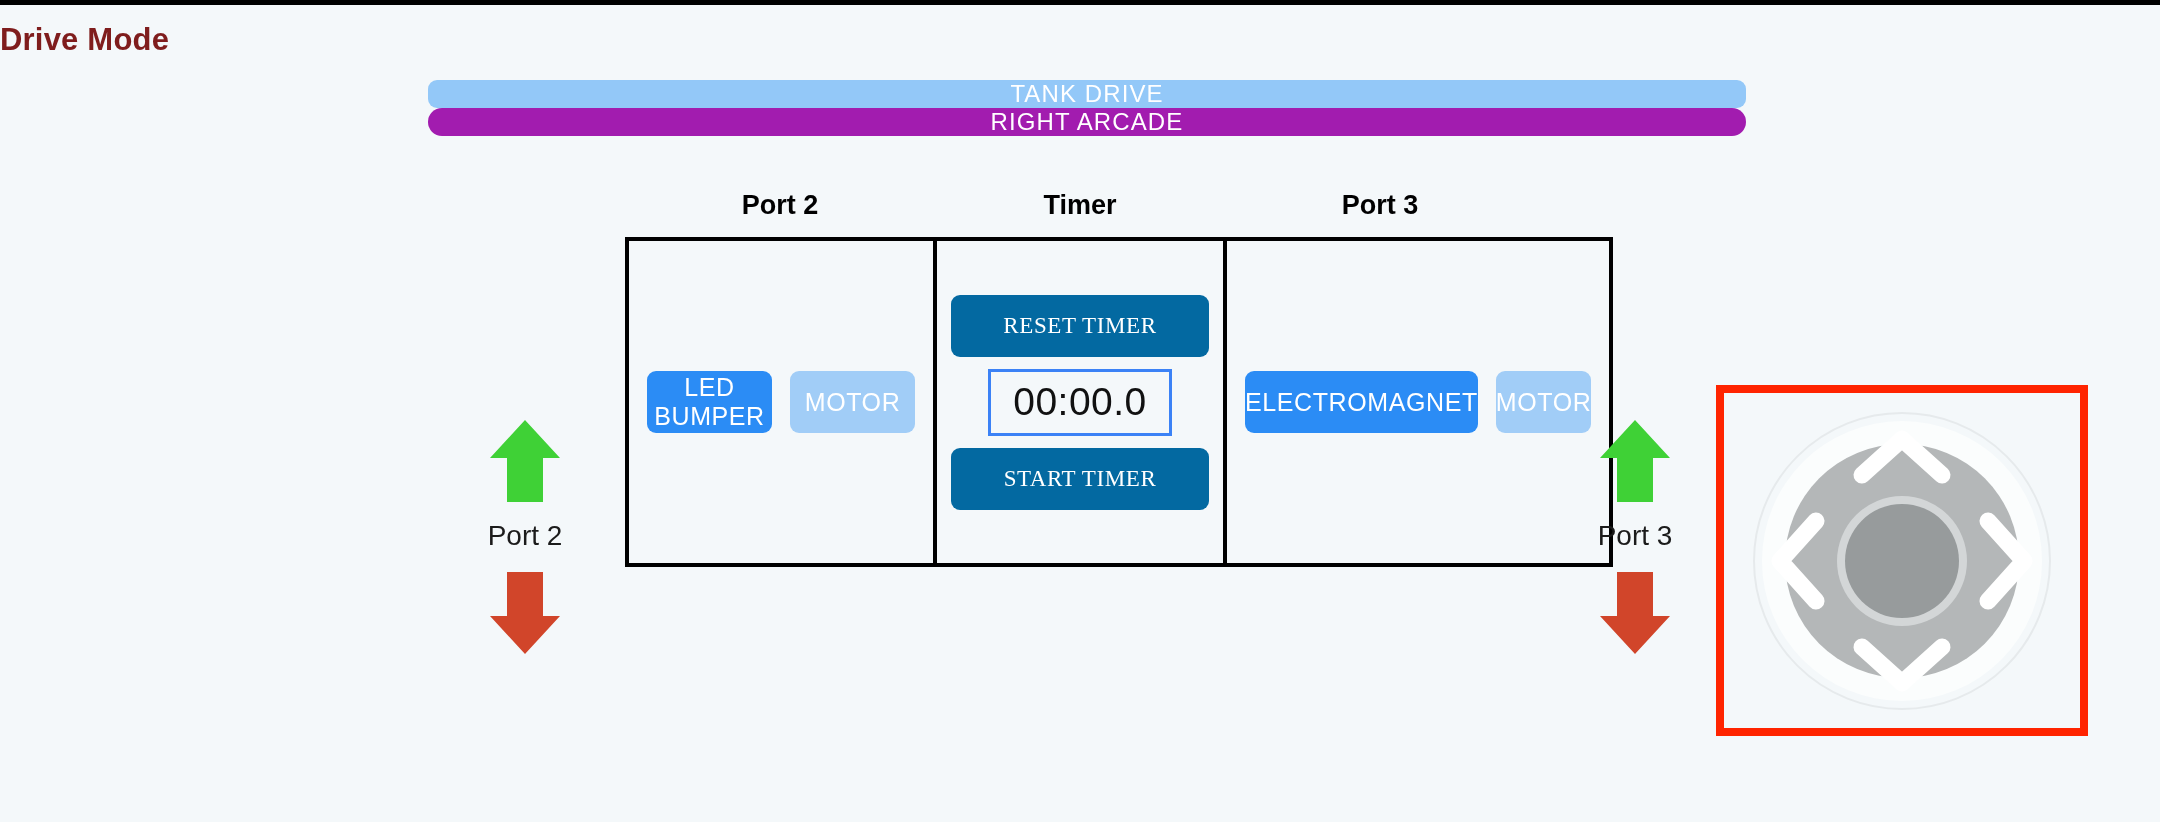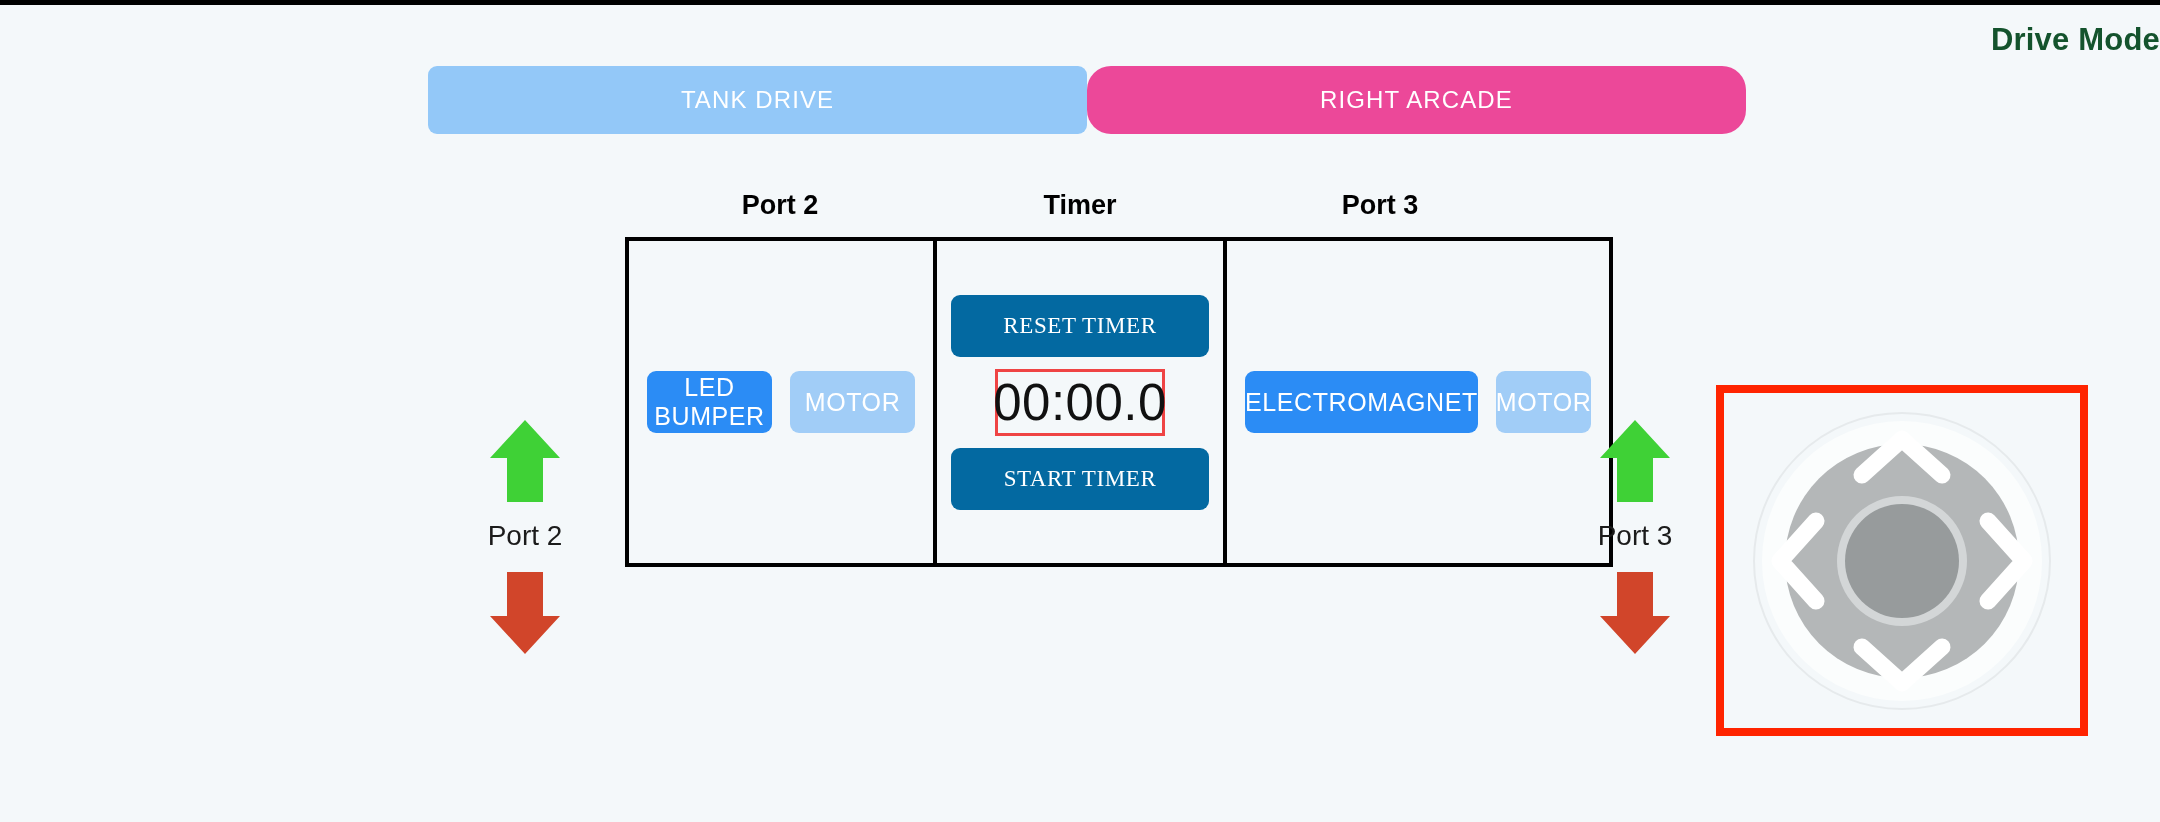--- a/index.html
+++ b/index.html
@@ -24,51 +24,52 @@
     height: 5px;
     background: #000000;
   }
 
   
   .drive-mode-title {
     position: absolute;
     top: 22px;
     left: 0;
     width: 2160px;
-    text-align: right;
+    text-align: left;
     font-size: 31px;
     font-weight: bold;
-    color: #14532d;
+    color: #7f1d1d;
     letter-spacing: 0.2px;
   }
 
   .mode-row {
     position: absolute;
-    top: 66px;
+    top: 80px;
     left: 428px;
     width: 1318px;
     display: flex;
+    flex-direction: column;
   }
 
   .mode-btn {
     flex: 1 1 0;
     height: 68px;
     border: none;
     border-radius: 9px;
     background: #93c8f8;
     color: #ffffff;
     font-family: "Liberation Sans", sans-serif;
     font-size: 24px;
     letter-spacing: 1.1px;
     cursor: pointer;
     display: flex;
     align-items: center;
     justify-content: center;
   }
-  .mode-btn.active { background: #ec4899; border-radius: 24px; }
+  .mode-btn.active { background: #a21caf; border-radius: 24px; }
 
   
   .panel-headers {
     position: absolute;
     top: 190px;
     left: 625px;
     width: 910px;
     display: flex;
   }
   .panel-header {
@@ -150,28 +151,28 @@
     font-family: Liberation Serif, serif;
     font-size: 23px;
     letter-spacing: 0.6px;
     cursor: pointer;
     display: flex;
     align-items: center;
     justify-content: center;
   }
 
   .timer-display {
-    width: 170px;
+    width: 184px;
     height: 67px;
-    border: 3px solid #ef4444;
-    background: #f4f8fa;
-    display: flex;
-    align-items: center;
-    justify-content: center;
-    font-size: 51px;
+    border: 3px solid #3b82f6;
+    background: #f4f8fa;
+    display: flex;
+    align-items: center;
+    justify-content: center;
+    font-size: 39px;
     color: #111111;
     letter-spacing: 0.5px;
   }
 
   
   .port-cluster {
     position: absolute;
     top: 418px;
     width: 170px;
     display: flex;

